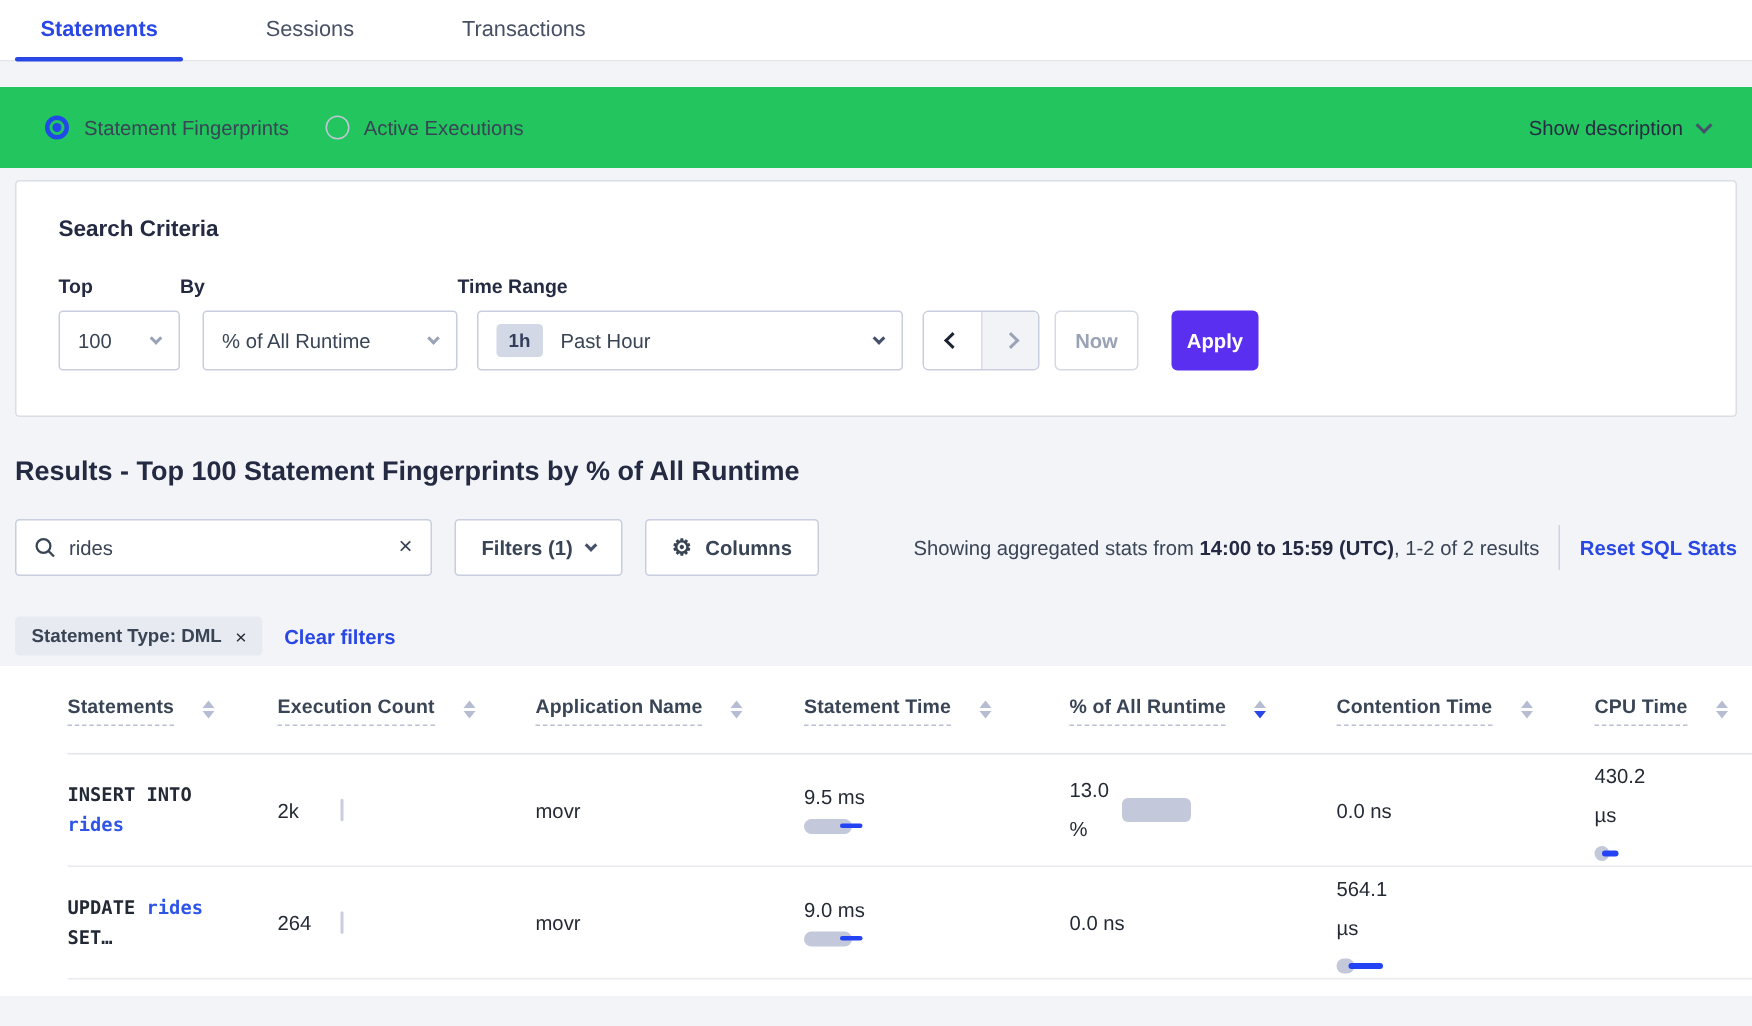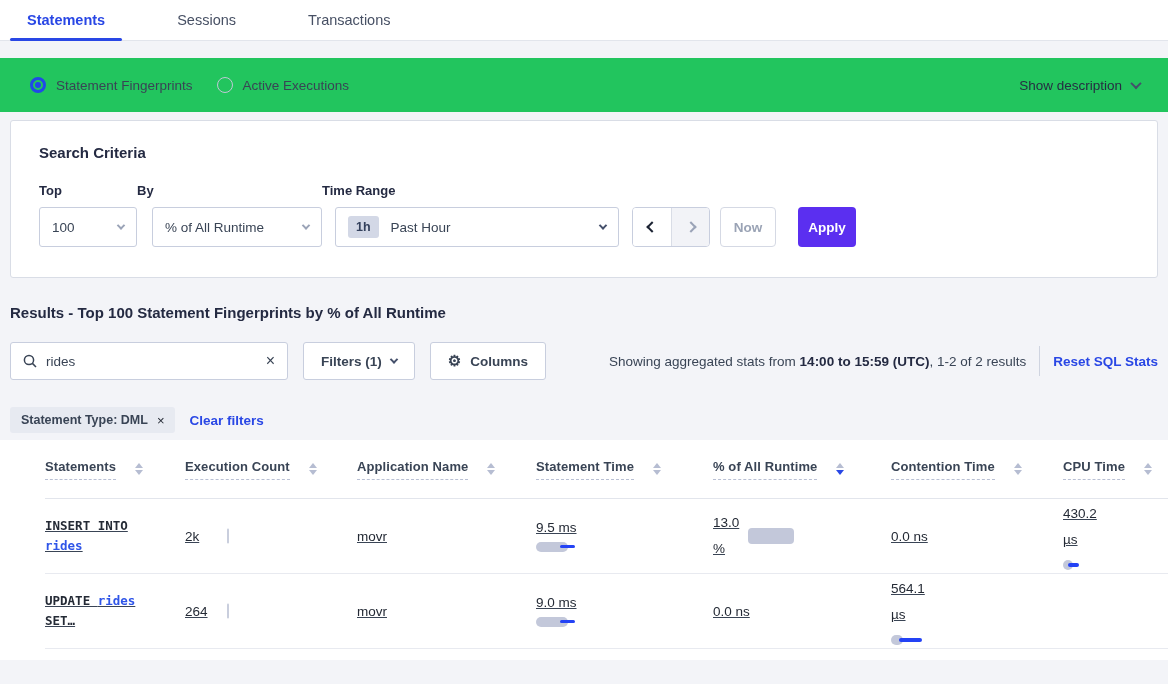--- a/index.html
+++ b/index.html
@@ -32,31 +32,31 @@
   .chev.grey { border-color:#9aa3b7; }
   .chev.small { width:6px; height:6px; }
   
   .criteria-card { background:#fff; border:1px solid #d9dde6; border-radius:3px; margin:8px 10px 0; padding:23px 22px 30px; }
   .criteria-title { font-size:15px; font-weight:bold; color:#242a42; margin-left:6px; }
   .criteria-form { display:flex; align-items:flex-end; margin-top:22px; margin-left:6px; }
   .field { display:flex; flex-direction:column; }
   .field-label { font-size:13px; font-weight:bold; color:#242a42; margin-bottom:9px; }
   .select { height:40px; border:1px solid #c8cede; border-radius:3px; background:#fff; display:flex; align-items:center; padding:0 12px; cursor:pointer; color:#394455; }
   .select .chev { margin-left:auto; }
-  .w-top { width:98px; }
+  .w-top { width:81px; }
   .w-by { width:170px; margin-left:15px; }
   .w-tr { width:284px; margin-left:13px; }
   .tr-badge { background:#d3d8e6; color:#33405c; font-weight:bold; font-size:12.5px; border-radius:3px; padding:4px 8px; margin-right:12px; }
   .arrow-group { display:flex; margin-left:13px; height:40px; border:1px solid #c8cede; border-radius:4px; overflow:hidden; }
   .arrow-btn { width:38px; height:100%; display:flex; align-items:center; justify-content:center; background:#fff; cursor:pointer; }
   .arrow-btn.disabled { background:#f2f3f7; border-left:1px solid #d9dde6; cursor:default; }
   .now-btn { margin-left:10px; width:56px; height:40px; border:1px solid #d5d9e4; border-radius:4px; background:#fff; color:#9aa3b5; font-weight:bold; font-size:13.5px; display:flex; align-items:center; justify-content:center; cursor:pointer; }
   .apply-btn { margin-left:22px; width:58px; height:40px; border:none; border-radius:4px; background:#5b2ff0; color:#fff; font-weight:bold; font-size:13.5px; display:flex; align-items:center; justify-content:center; cursor:pointer; }
   
-  .results-heading { margin:26px 10px 0; font-size:15px; font-weight:bold; color:#242a42; }
+  .results-heading { margin:26px 10px 0; font-size:18px; font-weight:bold; color:#242a42; }
   .controls-row { margin:21px 10px 0; display:flex; align-items:center; }
   .search-box { width:278px; height:38px; border:1px solid #c8cede; border-radius:3px; background:#fff; display:flex; align-items:center; padding:0 12px; }
   .search-box input { border:none; outline:none; flex:1; font-size:13.5px; color:#394455; margin-left:9px; font-family:"Liberation Sans",sans-serif; background:transparent; }
   .clear-x { color:#394455; font-size:16px; cursor:pointer; line-height:1; }
   .btn-outline { height:38px; border:1px solid #c8cede; border-radius:3px; background:#fff; display:flex; align-items:center; justify-content:center; gap:9px; font-weight:bold; color:#394455; padding:0 17px; margin-left:15px; cursor:pointer; }
   .gear { font-size:15px; color:#394455; }
   .stats-note { margin-left:auto; color:#394455; white-space:nowrap; }
   .stats-note b { color:#242a42; }
   .v-divider { width:1px; height:30px; background:#cfd4e0; margin:0 13px; }
   .reset-link { color:#2947e5; font-weight:bold; cursor:pointer; white-space:nowrap; margin-right:0px; }
@@ -68,21 +68,21 @@
   
   .table-wrap { background:#fff; margin-top:7px; padding-left:45px; }
   .tgrid { display:grid; grid-template-columns:140px 172px 179px 177px 178px 172px 1fr; }
   .thead { border-bottom:1px solid #e2e5ec; height:59px; align-items:center; }
   .th { display:flex; align-items:center; gap:19px; font-size:13px; font-weight:bold; color:#394455; cursor:pointer; }
   .th-label { border-bottom:1px dashed #b9c0d4; padding-bottom:5px; letter-spacing:0.1px; }
   .sorter { display:flex; flex-direction:column; gap:2px; }
   .tri-up { width:0; height:0; border-left:4px solid transparent; border-right:4px solid transparent; border-bottom:5px solid #b6bdd2; }
   .tri-down { width:0; height:0; border-left:4px solid transparent; border-right:4px solid transparent; border-top:5px solid #b6bdd2; }
   .sort-desc .tri-down { border-top-color:#2947e5; }
-  .trow { height:75px; border-bottom:1px solid #e8eaf0; align-items:center;text-decoration:underline; }
+  .trow { height:75px; border-bottom:1px solid #e8eaf0; align-items:center; }
   .cell { padding-right:18px; }
   .stmt-cell { font-family:"DejaVu Sans Mono","Liberation Mono",monospace; font-size:12.5px; line-height:20px; color:#242a35; white-space:pre-line; font-weight:bold; }
   .stmt-link { color:#2f55e8; cursor:pointer; }
   .exec-cell { position:relative; }
   .exec-tick { position:absolute; left:42px; top:50%; transform:translateY(-50%); width:2px; height:15px; background:#c9cedd; border-radius:1px; }
   .metric-text { color:#242a35; }
   .bar-wrap { position:relative; height:12px; margin-top:6px; width:50px; }
   .bar-track { position:absolute; left:0; top:1px; height:10px; background:#c3c8da; border-radius:5px; }
   .bar-line { position:absolute; top:4px; height:3.5px; background:#2443f5; border-radius:2px; }
   .pct-cell { display:flex; align-items:center; gap:9px; }

